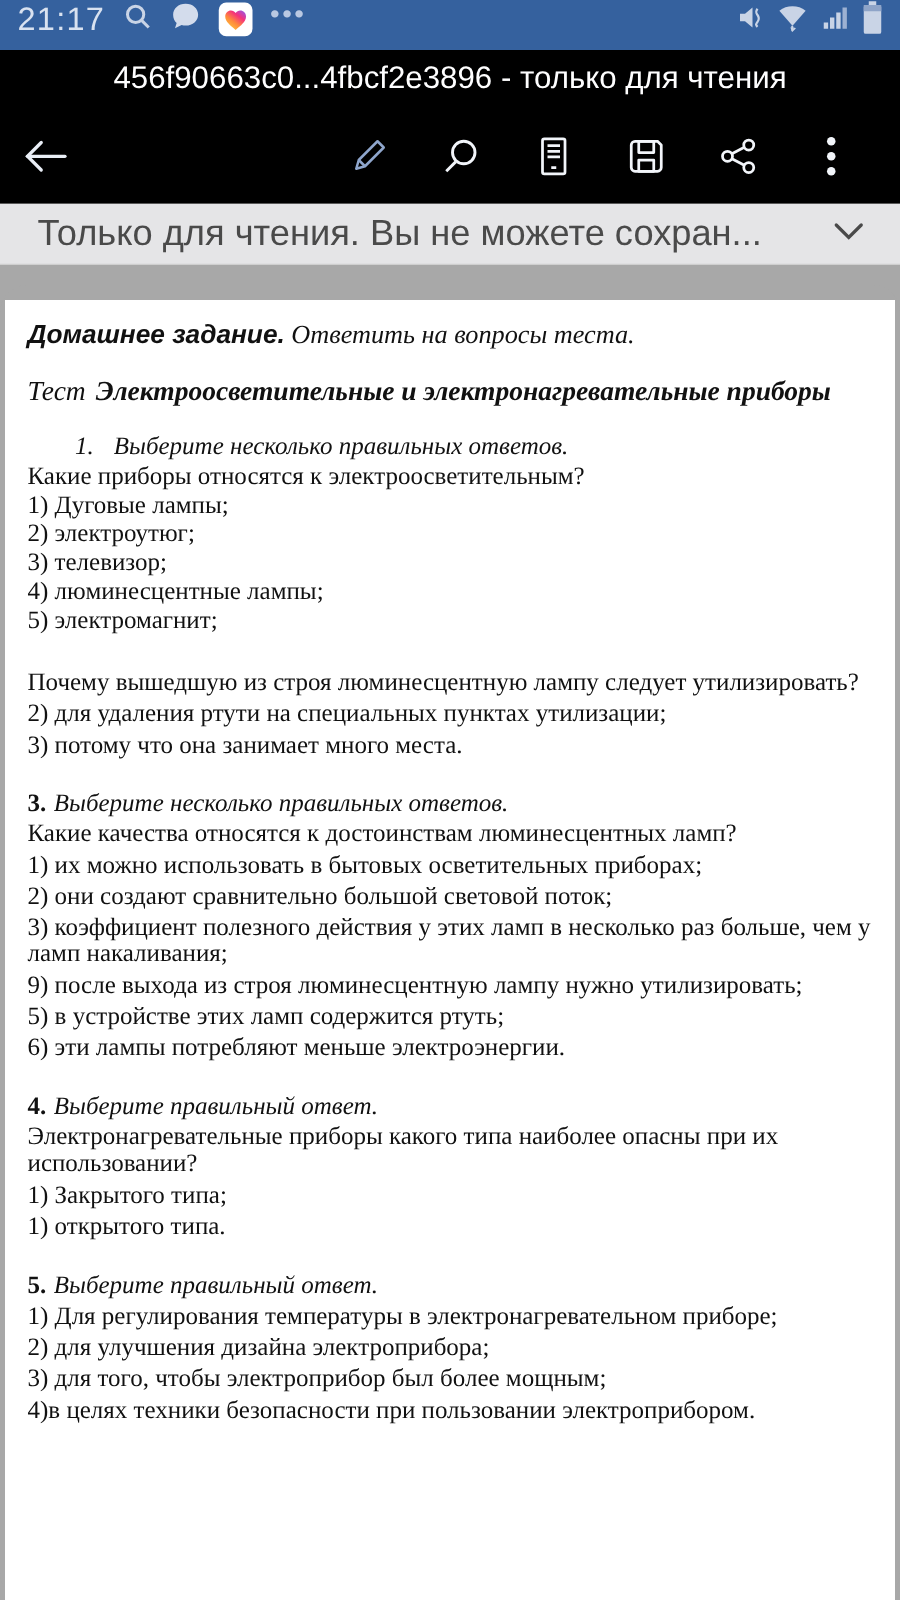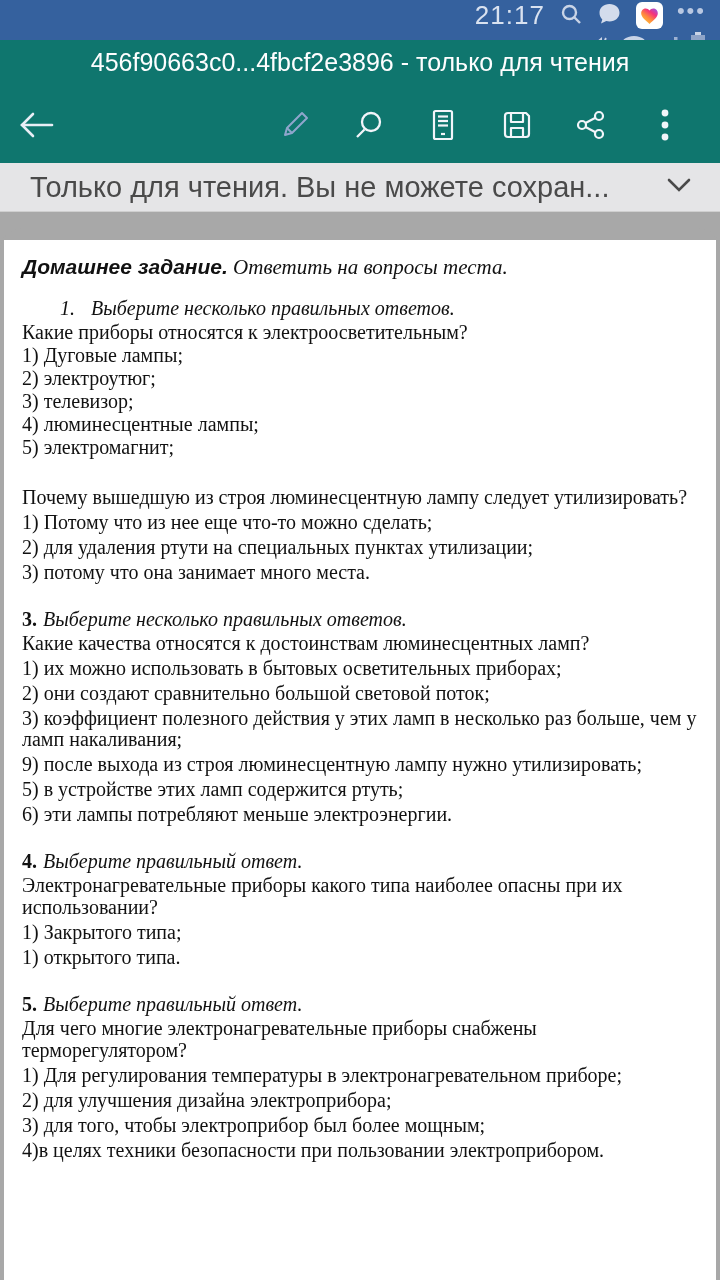--- a/index.html
+++ b/index.html
@@ -3,35 +3,35 @@
 <meta charset="utf-8">
 <style>
   html,body{margin:0;padding:0;}
   body{
     width:720px;height:1280px;overflow:hidden;position:relative;
     font-family:"Liberation Sans",sans-serif;background:#a8a8a8;
   }
   
   .status-bar{
     position:absolute;top:0;left:0;width:720px;height:40px;
-    background:#35619e;display:flex;align-items:flex-end;
-    padding:0 14px;box-sizing:border-box;color:#d6e0ee;flex-direction:column;
+    background:#35619e;display:flex;align-items:flex-start;
+    padding:0 14px;box-sizing:border-box;color:#d6e0ee;
   }
   .status-left{display:flex;align-items:center;gap:14px;}
   .status-time{font-size:26px;letter-spacing:1px;color:#d9e2f0;}
   .status-right{margin-left:auto;display:flex;align-items:center;gap:8px;}
   .app-sq{
     width:27px;height:27px;border-radius:6px;background:#fff;
     display:flex;align-items:center;justify-content:center;
   }
   .more-dots{font-size:22px;letter-spacing:2px;color:#b9c8e2;line-height:10px;padding-bottom:10px;}
   
   .app-bar{
     position:absolute;top:40px;left:0;width:720px;height:123px;
-    background:#0f766e;color:#fff;box-sizing:border-box;
+    background:#000000;color:#fff;box-sizing:border-box;
   }
   .doc-title{
     text-align:center;font-size:25px;margin-top:8px;
     color:#fefeff;font-family:"Liberation Sans",sans-serif;
   }
   .toolbar{
     position:absolute;bottom:10px;left:0;width:720px;height:56px;
     display:flex;align-items:center;padding:0 18px;box-sizing:border-box;
   }
   .tb-right{margin-left:auto;display:flex;align-items:center;}
@@ -215,33 +215,33 @@
   <span class="banner-chevron">
     <svg width="30" height="20" viewBox="0 0 30 20" fill="none" stroke="#4a4a4a" stroke-width="2.6" stroke-linecap="round">
       <polyline points="5,5 15,15 25,5"></polyline>
     </svg>
   </span>
 </div>
 
 <div class="canvas">
   <div class="page">
     <p class="hw-line"><span class="hw-label">Домашнее задание.</span><span class="hw-text"> Ответить на вопросы теста.</span></p>
+    <p class="test-line"><span class="test-label">Тест</span><span class="test-title">Электроосветительные и электронагревательные приборы</span></p>
     <div>
         <div class="question-block">
           <p class="instruction list-indent"><span class="num-italic">1.</span><span class="inst-text">Выберите несколько правильных ответов.</span></p>
           <p class="question-title">Какие приборы относятся к электроосветительным?</p>
           <p class="option">1) Дуговые лампы;</p>
           <p class="option">2) электроутюг;</p>
           <p class="option">3) телевизор;</p>
           <p class="option">4) люминесцентные лампы;</p>
           <p class="option">5) электромагнит;</p>
         </div>
         <div class="question-block">
           <p class="question-title">Почему вышедшую из строя люминесцентную лампу следует утилизировать?</p>
-          <p class="option">1) Потому что из нее еще что-то можно сделать;</p>
           <p class="option">2) для удаления ртути на специальных пунктах утилизации;</p>
           <p class="option">3) потому что она занимает много места.</p>
         </div>
         <div class="question-block">
           <p class="instruction"><span class="num-bold">3.</span><span class="inst-text">Выберите несколько правильных ответов.</span></p>
           <p class="question-title">Какие качества относятся к достоинствам люминесцентных ламп?</p>
           <p class="option">1) их можно использовать в бытовых осветительных приборах;</p>
           <p class="option">2) они создают сравнительно большой световой поток;</p>
           <p class="option">3) коэффициент полезного действия у этих ламп в несколько раз больше, чем у ламп накаливания;</p>
           <p class="option">9) после выхода из строя люминесцентную лампу нужно утилизировать;</p>
@@ -249,21 +249,20 @@
           <p class="option">6) эти лампы потребляют меньше электроэнергии.</p>
         </div>
         <div class="question-block">
           <p class="instruction"><span class="num-bold">4.</span><span class="inst-text">Выберите правильный ответ.</span></p>
           <p class="question-title">Электронагревательные приборы какого типа наиболее опасны при их использовании?</p>
           <p class="option">1) Закрытого типа;</p>
           <p class="option">1) открытого типа.</p>
         </div>
         <div class="question-block">
           <p class="instruction"><span class="num-bold">5.</span><span class="inst-text">Выберите правильный ответ.</span></p>
-          <p class="question-title">Для чего многие электронагревательные приборы снабжены терморегулятором?</p>
           <p class="option">1) Для регулирования температуры в электронагревательном приборе;</p>
           <p class="option">2) для улучшения дизайна электроприбора;</p>
           <p class="option">3) для того, чтобы электроприбор был более мощным;</p>
           <p class="option">4)в целях техники безопасности при пользовании электроприбором.</p>
         </div>
       </div>
   </div>
 </div>
 
 </body></html>

